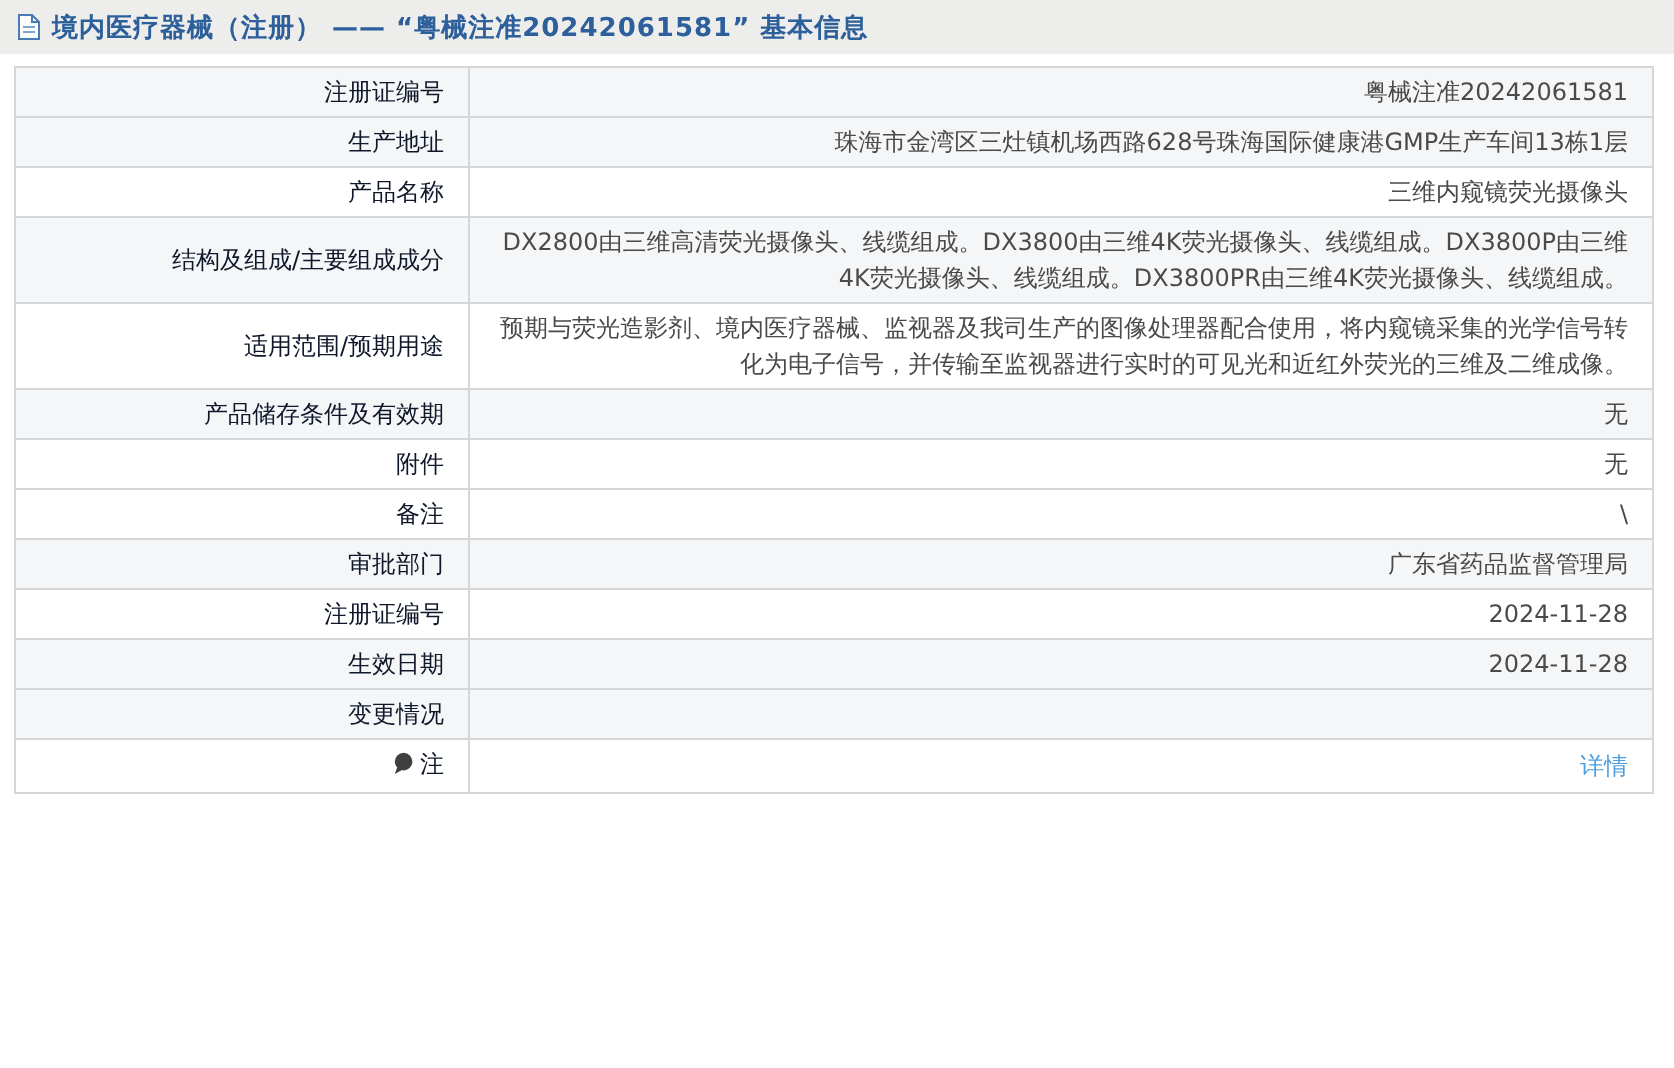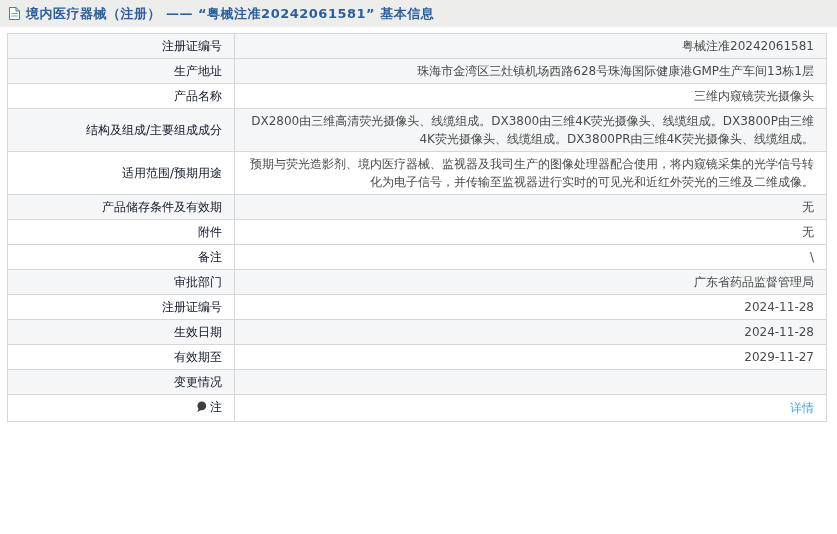--- a/index.html
+++ b/index.html
@@ -109,24 +109,20 @@
         <td>广东省药品监督管理局</td>
       </tr>
       <tr class="plain">
         <th>注册证编号</th>
         <td>2024-11-28</td>
       </tr>
       <tr class="shaded">
         <th>生效日期</th>
         <td>2024-11-28</td>
       </tr>
-      <tr class="plain">
-        <th>有效期至</th>
-        <td>2029-11-27</td>
-      </tr>
       <tr class="shaded">
         <th>变更情况</th>
         <td></td>
       </tr>
       <tr class="plain">
         <th>
           <span class="label-with-icon">
             <svg class="comment-icon" viewBox="0 0 11 12">
               <circle cx="5.8" cy="4.8" r="4.4" fill="#3f3f3f"></circle>
               <path d="M2.6 7.6 L1.4 11 L5.2 8.9 Z" fill="#3f3f3f"></path>

